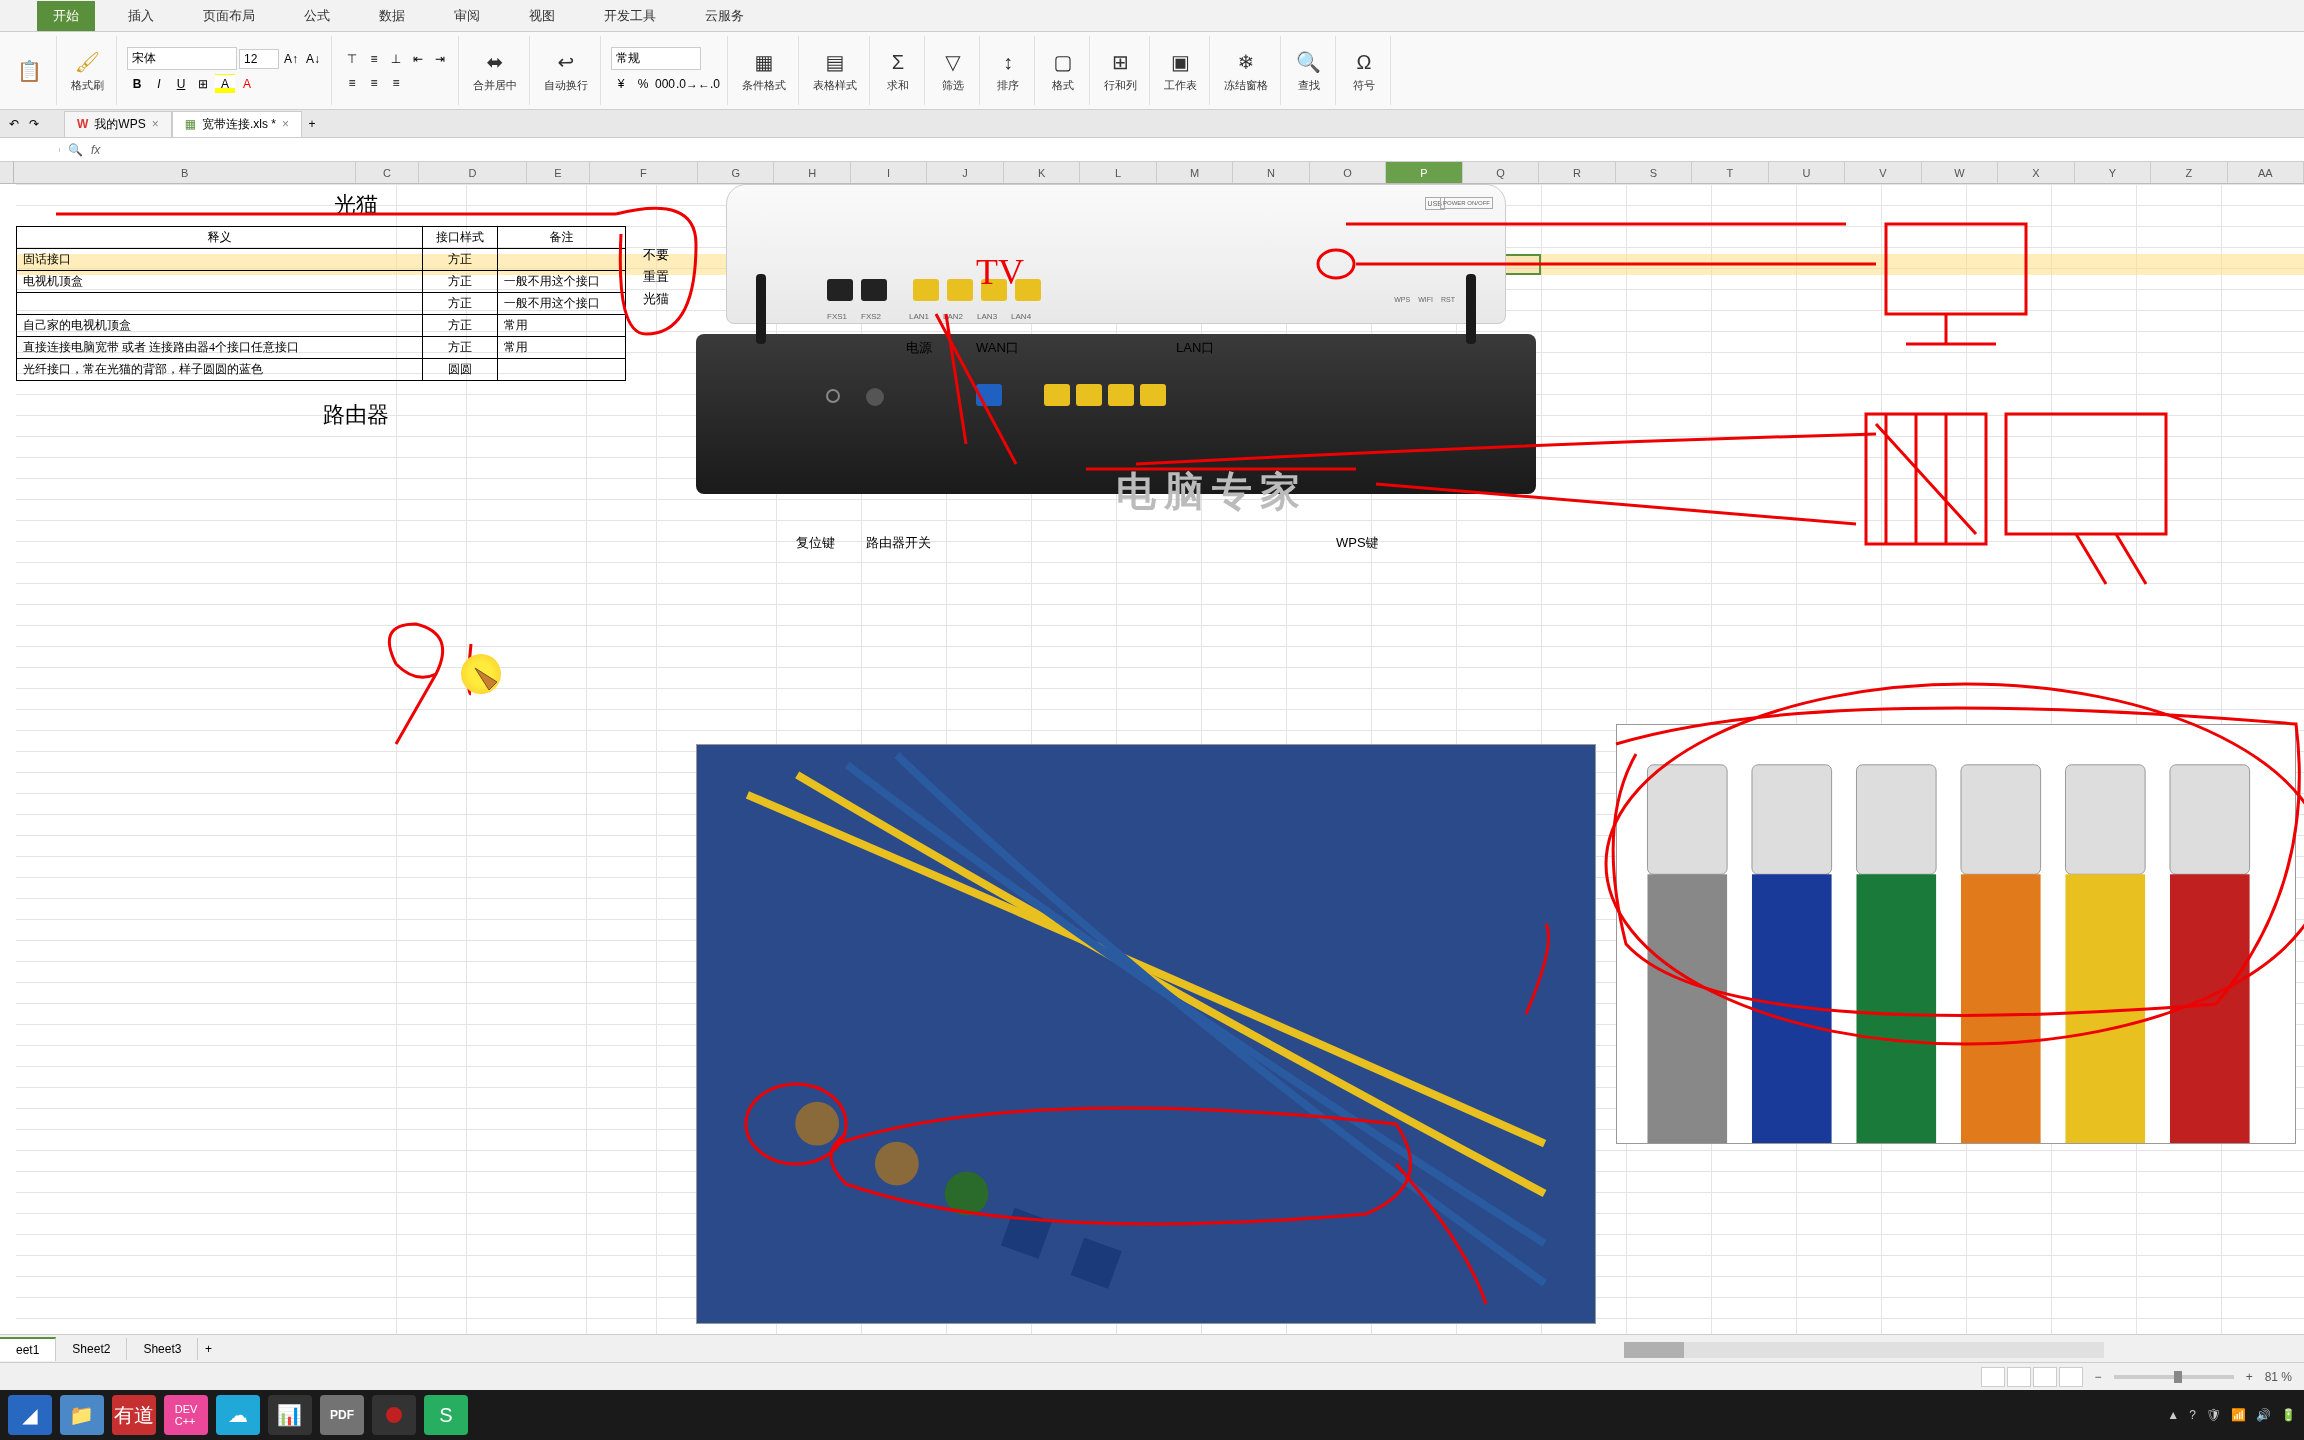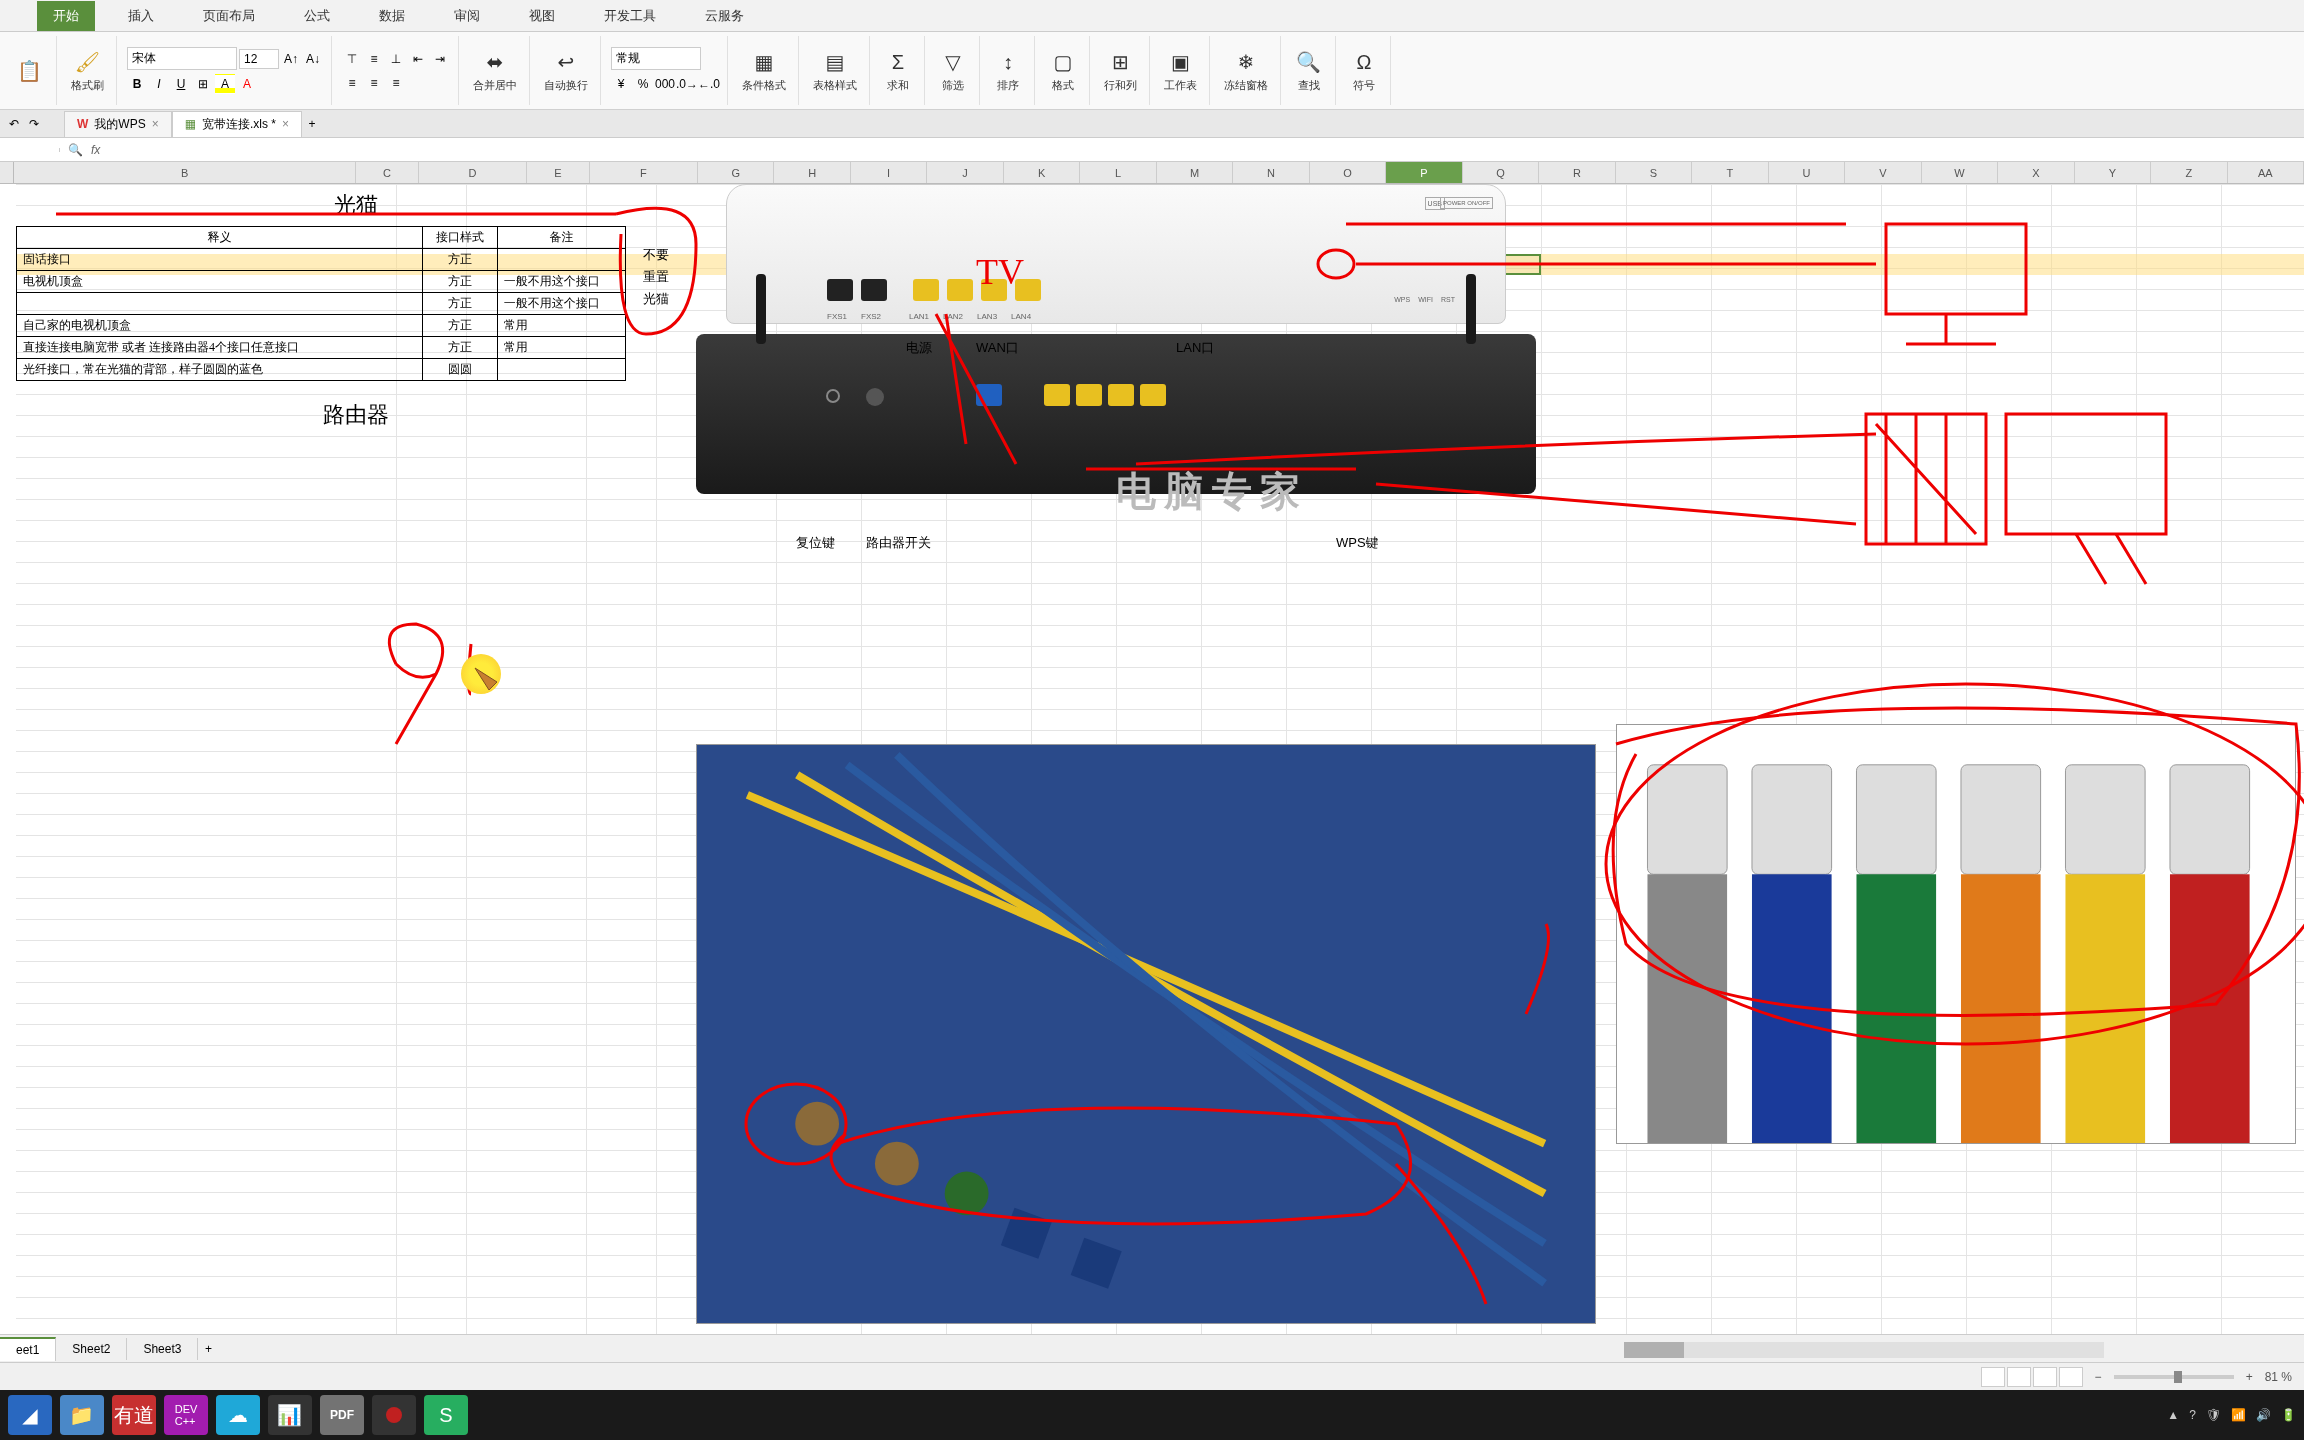--- a/index.html
+++ b/index.html
@@ -634,21 +634,21 @@
       <div class="thumb"></div>
     </div>
   <span>+</span>
   <span>81 %</span>
 </div>
 
 <div class="taskbar">
   <div class="task-btn blue">◢</div>
   <div class="task-btn" style="background:#4a88c8">📁</div>
   <div class="task-btn red">有道</div>
-  <div class="task-btn" style="background:#a21caf">
+  <div class="task-btn" style="background:#ec4899">
       <span style="font-size:11px">DEV<br>C++</span>
     </div>
   <div class="task-btn cyan">☁</div>
   <div class="task-btn" style="background:#333">📊</div>
   <div class="task-btn orange">
       <span style="font-size:12px;font-weight:bold">PDF</span>
     </div>
   <div class="task-btn" style="background:#333">
       <span style="width:16px;height:16px;background:#c02020;border-radius:50%;display:block"></span>
     </div>

